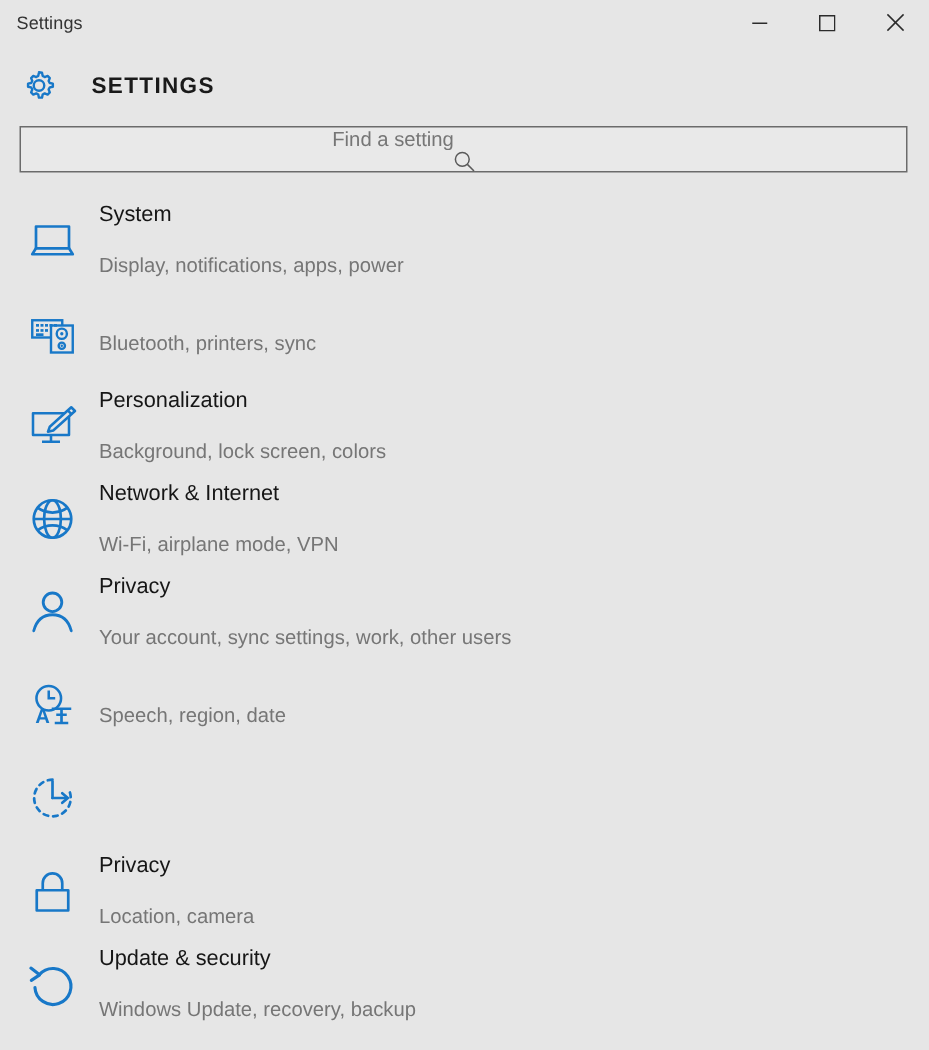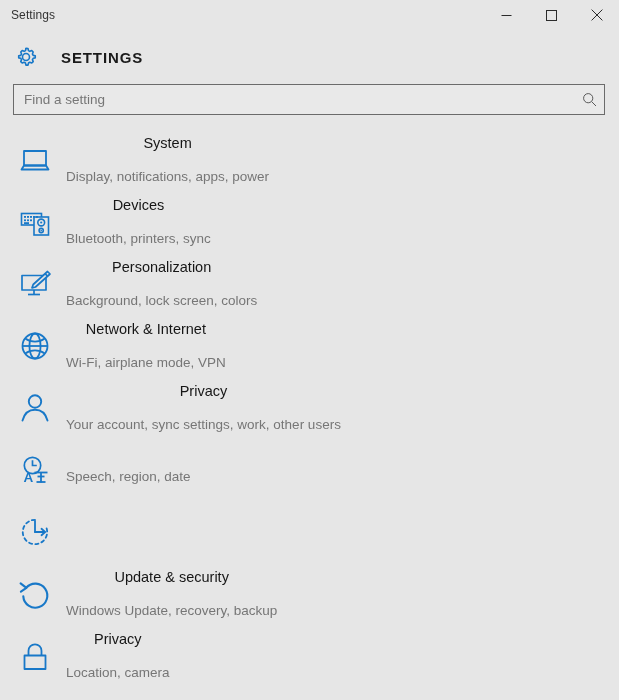--- a/index.html
+++ b/index.html
@@ -71,20 +71,21 @@
 
   
   .search-wrap {
     margin: 6px 14px 0 13px;
     height: 31px;
     background: #e9e9e9;
     border: 1px solid #6b6b6b;
     display: flex;
     align-items: center;
     box-sizing: border-box;
+    flex-direction: column;
   }
   .search-input {
     flex: 1;
     border: 0;
     outline: none;
     background: transparent;
     font-family: "Liberation Sans", sans-serif;
     font-size: 13.5px;
     color: #3a3a3a;
     padding: 0 8px 0 10px;
@@ -97,21 +98,20 @@
     display: flex;
     align-items: center;
     justify-content: center;
     cursor: default;
   }
 
   
   .list {
     margin-top: 14px;
     padding-left: 13px;
-    text-align: center;
   }
   .row {
     display: flex;
     align-items: center;
     height: 62px;
     cursor: default;
   }
   .row-icon {
     width: 44px;
     min-width: 44px;
@@ -224,21 +224,20 @@
             <rect x="18" y="14" width="2" height="1.8"></rect>
           <rect x="21" y="14" width="2" height="1.8"></rect>
           <rect x="9" y="17.4" width="2" height="1.8"></rect>
             <rect x="12" y="17.4" width="2" height="1.8"></rect>
           <rect x="15" y="17.4" width="2" height="1.8"></rect>
           <rect x="9" y="20.2" width="5" height="1.8"></rect>
         </g>
       </svg>
     </div>
     <div class="row-text">
-      <div class="row-title">Devices</div>
       <div class="row-sub">Bluetooth, printers, sync</div>
     </div>
   </div>
 
   <div class="row">
     <div class="row-icon">
       <svg width="40" height="40" viewBox="0 0 40 40">
         <g fill="none" stroke="#1878c8" stroke-width="1.7" stroke-linejoin="round">
           <path d="M7 11.5 H31 V26 H7 Z"></path>
           <line x1="19" y1="26" x2="19" y2="30.5"></line>
@@ -317,40 +316,40 @@
           <line x1="20" y1="20" x2="29" y2="20"></line>
           <path d="M26.5 16.8 L30.2 20 L26.5 23.2"></path>
         </g>
       </svg>
     </div>
   </div>
 
   <div class="row">
     <div class="row-icon">
       <svg width="40" height="40" viewBox="0 0 40 40">
+        <g fill="none" stroke="#1878c8" stroke-width="1.8" stroke-linejoin="round">
+          <rect x="9.5" y="19.5" width="21" height="13.5"></rect>
+          <path d="M13.5 19.5 V14.8 A 6.5 6.5 0 0 1 26.5 14.8 V19.5"></path>
+        </g>
+      </svg>
+    </div>
+    <div class="row-text">
+      <div class="row-title">Privacy</div>
+      <div class="row-sub">Location, camera</div>
+    </div>
+  </div>
+
+  <div class="row">
+    <div class="row-icon">
+      <svg width="40" height="40" viewBox="0 0 40 40">
         <g fill="none" stroke="#1878c8" stroke-width="2.1" stroke-linecap="round" stroke-linejoin="round">
           <path d="M11.2 13.8 A 12 12 0 1 1 8.3 22.4"></path>
           <path d="M5.6 9.4 L11.4 13.9 L5.9 17.6"></path>
         </g>
       </svg>
     </div>
     <div class="row-text">
       <div class="row-title">Update &amp; security</div>
       <div class="row-sub">Windows Update, recovery, backup</div>
     </div>
   </div>
 
-  <div class="row">
-    <div class="row-icon">
-      <svg width="40" height="40" viewBox="0 0 40 40">
-        <g fill="none" stroke="#1878c8" stroke-width="1.8" stroke-linejoin="round">
-          <rect x="9.5" y="19.5" width="21" height="13.5"></rect>
-          <path d="M13.5 19.5 V14.8 A 6.5 6.5 0 0 1 26.5 14.8 V19.5"></path>
-        </g>
-      </svg>
-    </div>
-    <div class="row-text">
-      <div class="row-title">Privacy</div>
-      <div class="row-sub">Location, camera</div>
-    </div>
-  </div>
-
 </div>
 
 </body></html>

